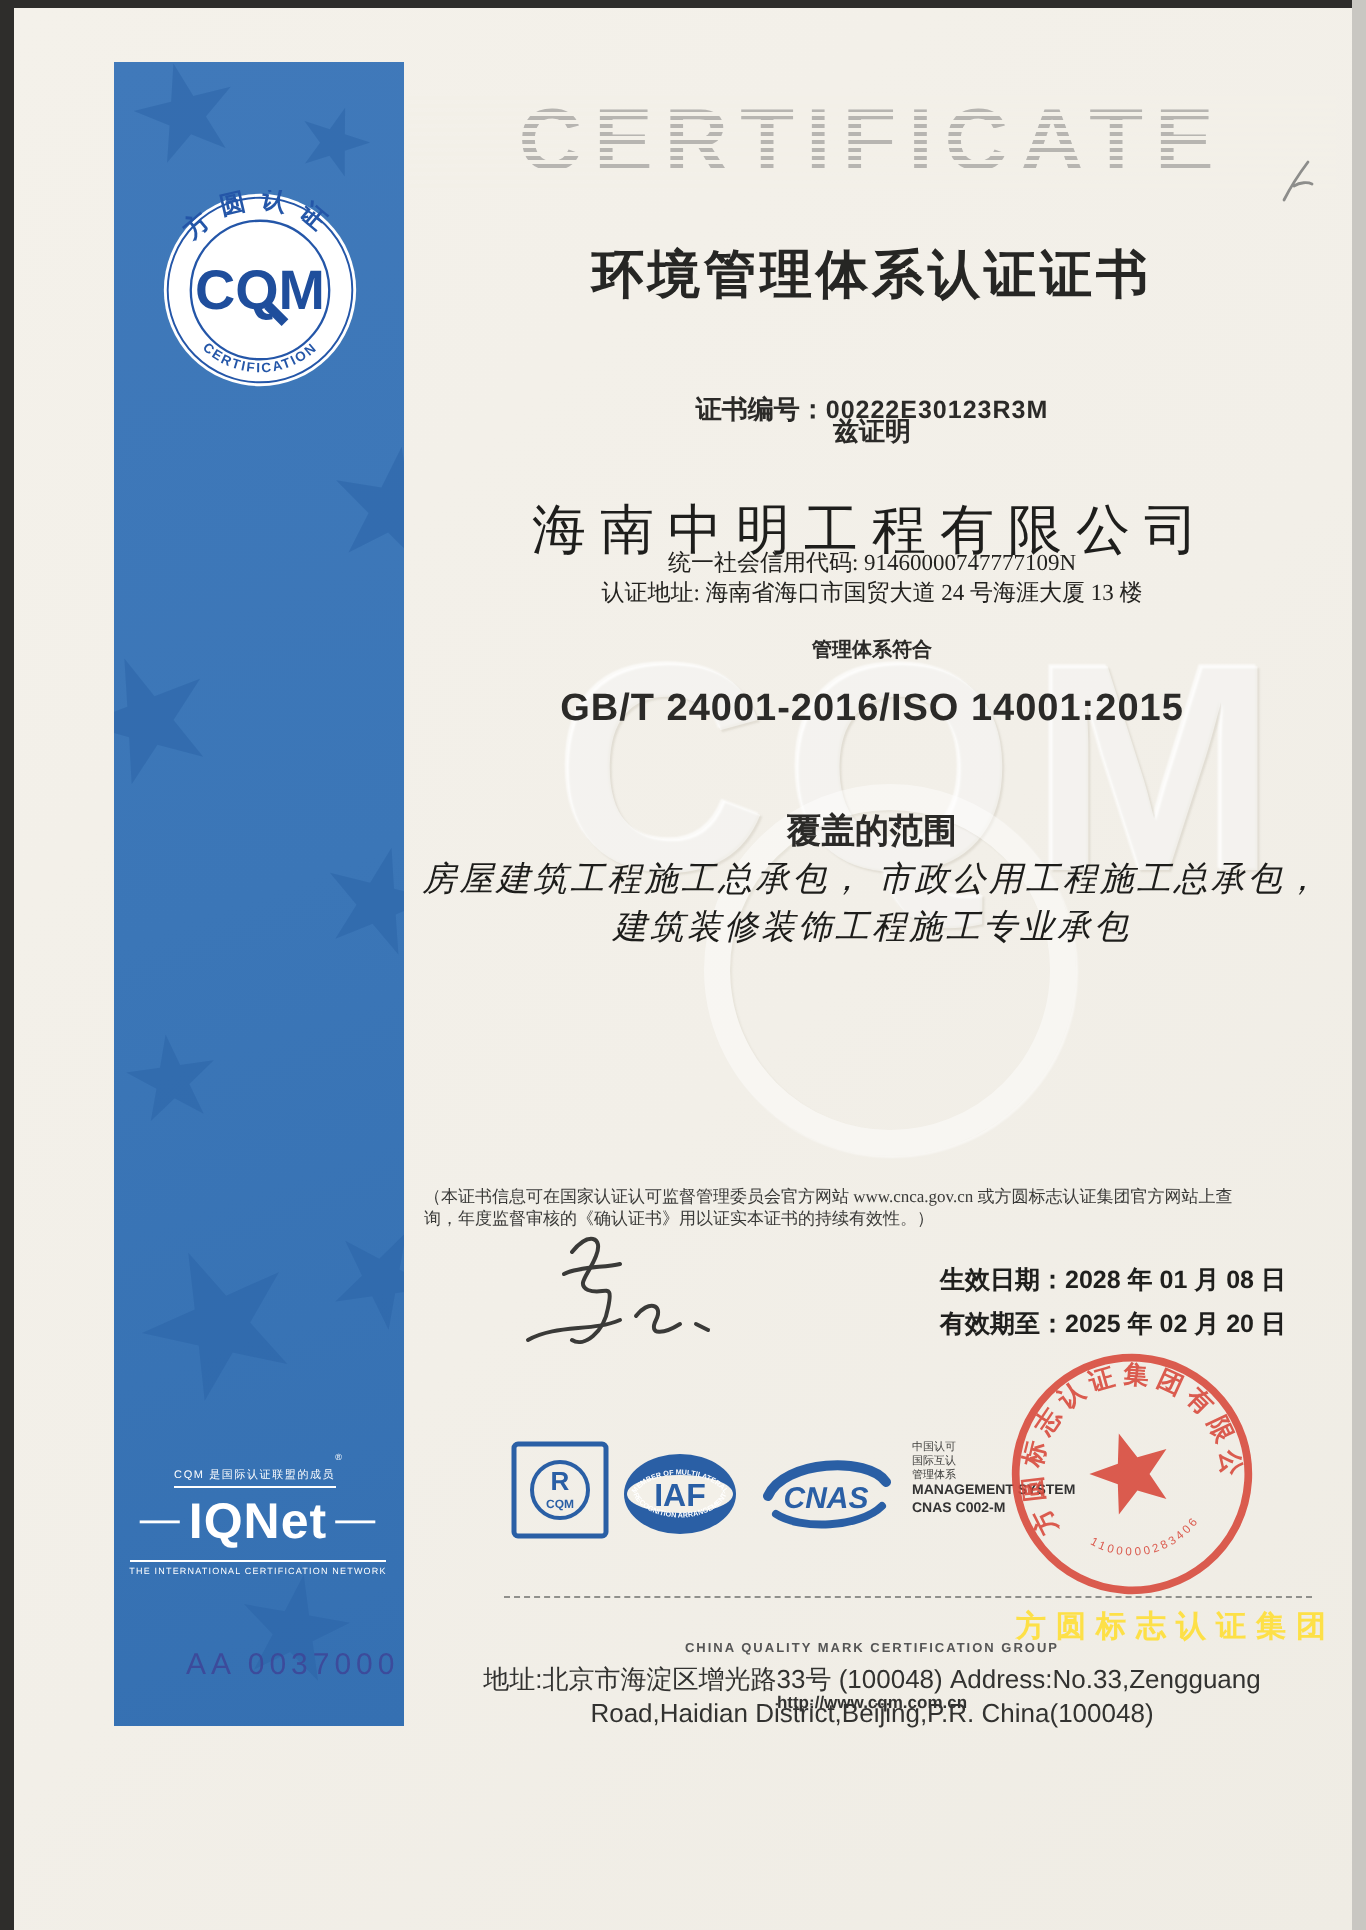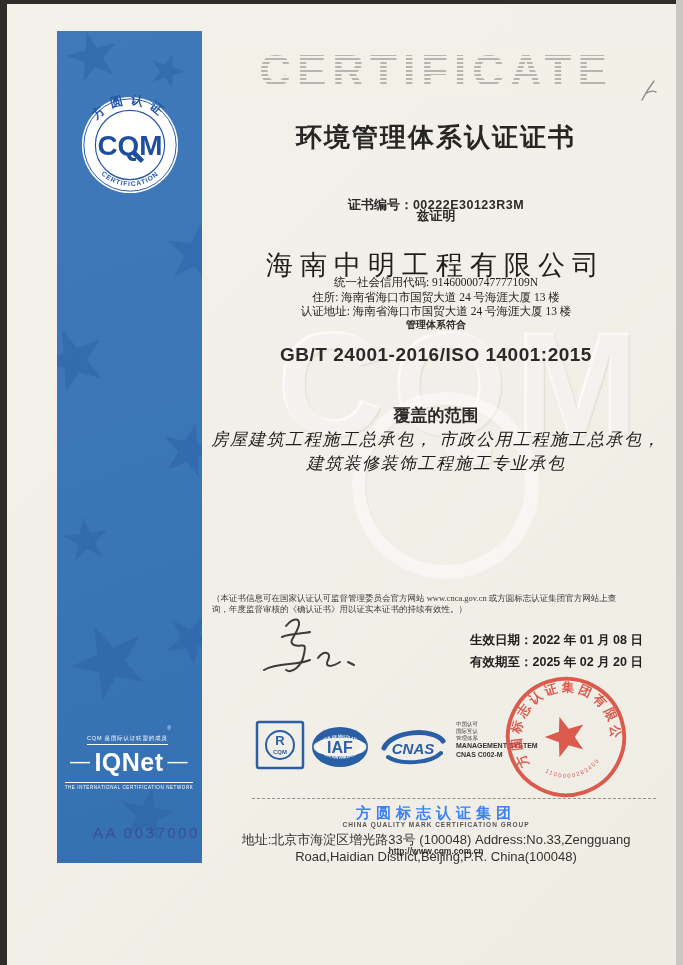--- a/index.html
+++ b/index.html
@@ -78,21 +78,21 @@
   .logo-iaf  { position:absolute; left:311px; top:726px; }
   .logo-cnas { position:absolute; left:378px; top:726px; }
   .cnas-text { position:absolute; left:456px; top:721px; text-align:left; color:#3c3c3a; }
   .cnas-text .cn { font-size:5.5px; line-height:7px; }
   .cnas-text .en { font-size:7px; font-weight:700; line-height:8.5px; color:#333; }
 
   .stamp-wrap { position:absolute; left:503px; top:674px; width:126px; height:126px;
                 transform:rotate(-18deg); opacity:0.88; }
 
   .dash-line { position:absolute; left:252px; top:798px; width:404px; border-top:1px dashed #90908c; }
-  .group-cn { top:804px; font-size:15px; font-weight:700; letter-spacing:5px; color:#3b82f6; }
+  .group-cn { top:804px; font-size:15px; font-weight:700; letter-spacing:5px; color:#fde047;text-align:right; }
   .group-en { top:821px; font-size:6.5px; font-weight:700; letter-spacing:1px; color:#555; }
   .footer-address { top:831px; font-size:13px; color:#323230; }
   .website { top:846px; font-size:8.5px; font-weight:700; color:#323230; }
 
   .pen-mark { position:absolute; left:638px; top:78px; }
 </style>
 </head>
 <body>
 
 <div class="paper"></div>
@@ -151,21 +151,20 @@
 <div class="ctr cert-no">
   <span>证书编号：</span><span class="num">00222E30123R3M</span>
 </div>
 
 <div class="ctr certify">兹证明</div>
 
 <div class="ctr company">海南中明工程有限公司</div>
 
 <div class="ctr info-lines">
   <div>统一社会信用代码: 91460000747777109N</div>
-  <div>住所: 海南省海口市国贸大道 24 号海涯大厦 13 楼</div>
   <div>认证地址: 海南省海口市国贸大道 24 号海涯大厦 13 楼</div>
 </div>
 
 <div class="ctr conform">管理体系符合</div>
 <div class="ctr standard">GB/T 24001-2016/ISO 14001:2015</div>
 
 <div class="ctr scope-label">覆盖的范围</div>
 <div class="ctr scope">
   <div>房屋建筑工程施工总承包， 市政公用工程施工总承包，</div>
   <div>建筑装修装饰工程施工专业承包</div>
@@ -180,21 +179,21 @@
   <g fill="none" stroke="#3a3a38" stroke-width="2" stroke-linecap="round">
     <path d="M34,14 C42,4 50,6 46,16 C42,26 36,30 42,33 C50,36 55,28 52,42 C50,54 40,62 34,58"></path>
     <path d="M30,25 C38,21 50,22 58,20"></path>
     <path d="M12,58 C26,50 44,54 58,48"></path>
     <path d="M66,46 C72,38 80,40 76,48 C72,56 80,55 88,50"></path>
     <path d="M96,50 l6,3"></path>
   </g>
 </svg>
 
 <div class="dates">
-  <div>生效日期：2022 年 01 月 08 日</div>
+  <div>生效日期：2028 年 01 月 08 日</div>
   <div>有效期至：2025 年 02 月 20 日</div>
 </div>
 
 <svg class="logo-rcqm" width="50" height="52" viewBox="0 0 50 52">
   <rect x="2" y="3" width="46" height="46" rx="2" fill="none" stroke="#2a5fa5" stroke-width="2.5"></rect>
   <circle cx="25" cy="26" r="14" fill="none" stroke="#2a5fa5" stroke-width="2"></circle>
   <text x="25" y="26" font-size="13" font-weight="700" fill="#2a5fa5" text-anchor="middle">R</text>
   <text x="25" y="35" font-size="6" font-weight="700" fill="#2a5fa5" text-anchor="middle">CQM</text>
 </svg>
 

